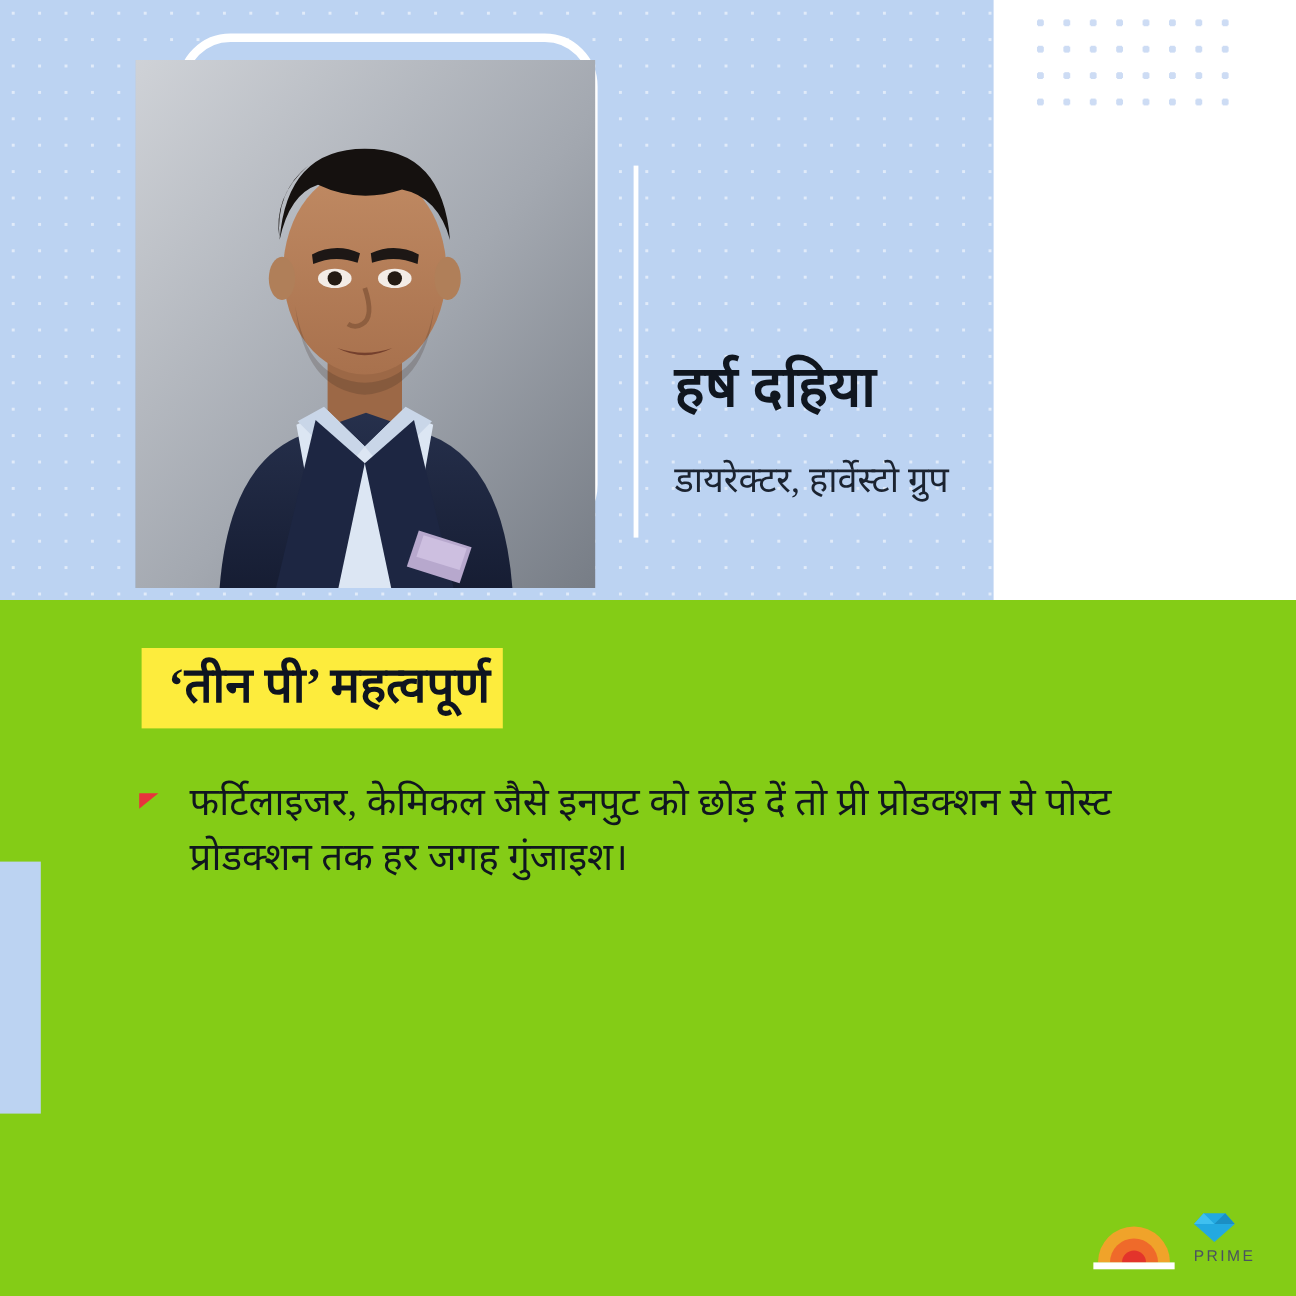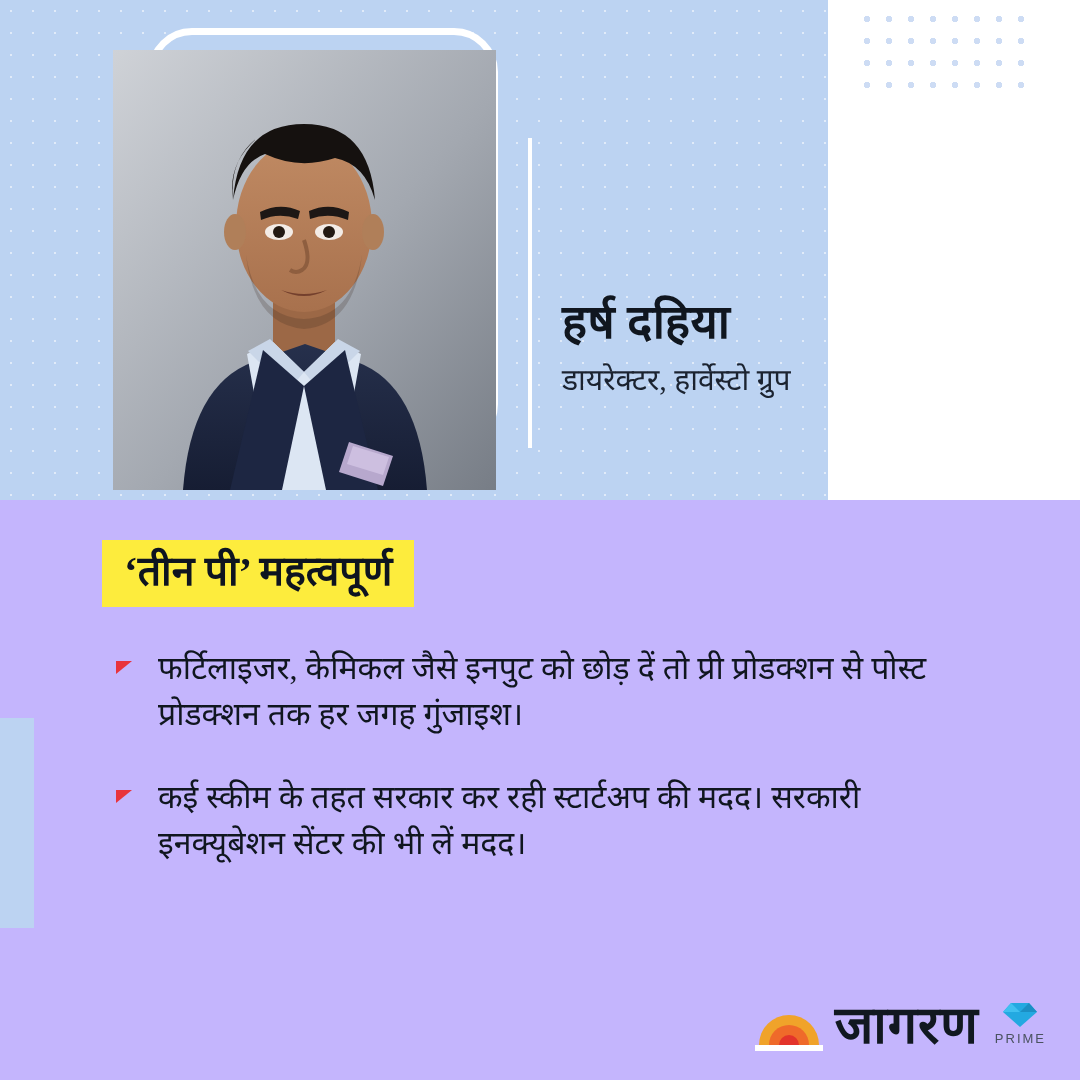--- a/index.html
+++ b/index.html
@@ -11,21 +11,21 @@
     height: 1080px;
     background: #ffffff;
     font-family: "Liberation Sans", sans-serif;
     overflow: hidden;
   }
 
   .card {
     position: relative;
     width: 1080px;
     height: 1080px;
-    background: #c4b5fd;
+    background: #84cc16;
     overflow: hidden;
   }
 
   
   .top-panel {
     position: absolute;
     left: 0;
     top: 0;
     width: 1080px;
     height: 500px;
@@ -102,44 +102,44 @@
     top: 288px;
     font-family: "Liberation Serif", "DejaVu Serif", serif;
     font-weight: 700;
     font-size: 47px;
     color: #10161f;
     letter-spacing: .5px;
   }
   .role {
     position: absolute;
     left: 562px;
-    top: 358px;
+    top: 378px;
     font-family: "Liberation Serif", "DejaVu Serif", serif;
     font-weight: 400;
     font-size: 30px;
     color: #1b2330;
   }
 
   
   .left-strip {
     position: absolute;
     left: 0;
     top: 718px;
     width: 34px;
     height: 210px;
     background: #bcd3f2;
   }
 
   
   .headline {
     position: absolute;
-    left: 102px;
+    left: 118px;
     top: 540px;
     background: #fdec3d;
-    padding: 10px 22px 14px 22px;
+    padding: 10px 11px 14px 22px;
     font-family: "Liberation Serif", "DejaVu Serif", serif;
     font-weight: 700;
     font-size: 41px;
     color: #0e1420;
     line-height: 1.05;
   }
 
   
   .bullets {
     position: absolute;
@@ -185,21 +185,21 @@
   .logo-text {
     font-family: "Liberation Serif", "DejaVu Serif", serif;
     font-weight: 700;
     font-size: 52px;
     color: #111820;
     letter-spacing: 1px;
   }
   .prime {
     display: flex;
     flex-direction: column;
-    align-items: center;
+    align-items: flex-start;
     margin-left: 4px;
   }
   .prime-label {
     font-family: "Liberation Sans", sans-serif;
     font-size: 13px;
     letter-spacing: 2px;
     color: #4a5260;
     margin-top: 2px;
   }
 </style>
@@ -283,36 +283,31 @@
 
   <div class="left-strip"></div>
 
   <div class="headline">‘तीन पी’ महत्वपूर्ण</div>
 
   <div class="bullets">
     <div class="bullet">
       <span class="tri"></span>
       <span class="txt">फर्टिलाइजर, केमिकल जैसे इनपुट को छोड़ दें तो प्री प्रोडक्शन से पोस्ट प्रोडक्शन तक हर जगह गुंजाइश।</span>
     </div>
-    <div class="bullet">
-      <span class="tri"></span>
-      <span class="txt">कई स्कीम के तहत सरकार कर रही स्टार्टअप की मदद। सरकारी इनक्यूबेशन सेंटर की भी लें मदद।</span>
-    </div>
   </div>
 
   <div class="logo">
     <div class="logo-mark">
       <svg viewBox="0 0 68 56" width="68" height="56">
         <path d="M4 50 a30 30 0 0 1 60 0 z" fill="#f0a32a"></path>
         <path d="M14 50 a20 20 0 0 1 40 0 z" fill="#ef6a2a"></path>
         <path d="M24 50 a10 10 0 0 1 20 0 z" fill="#e3342b"></path>
         <rect x="0" y="50" width="68" height="6" fill="#ffffff"></rect>
       </svg>
     </div>
-    <div class="logo-text">जागरण</div>
     <div class="prime">
       <svg viewBox="0 0 34 30" width="34" height="30">
         <path d="M8 4 h18 l8 9 -17 15 -17 -15 z" fill="#23a9e1"></path>
         <path d="M8 4 l9 9 -9 0 -8 0 z" fill="#3fc0f0"></path>
         <path d="M26 4 l-9 9 9 0 8 0 z" fill="#1b8fc4"></path>
       </svg>
       <div class="prime-label">PRIME</div>
     </div>
   </div>
 

